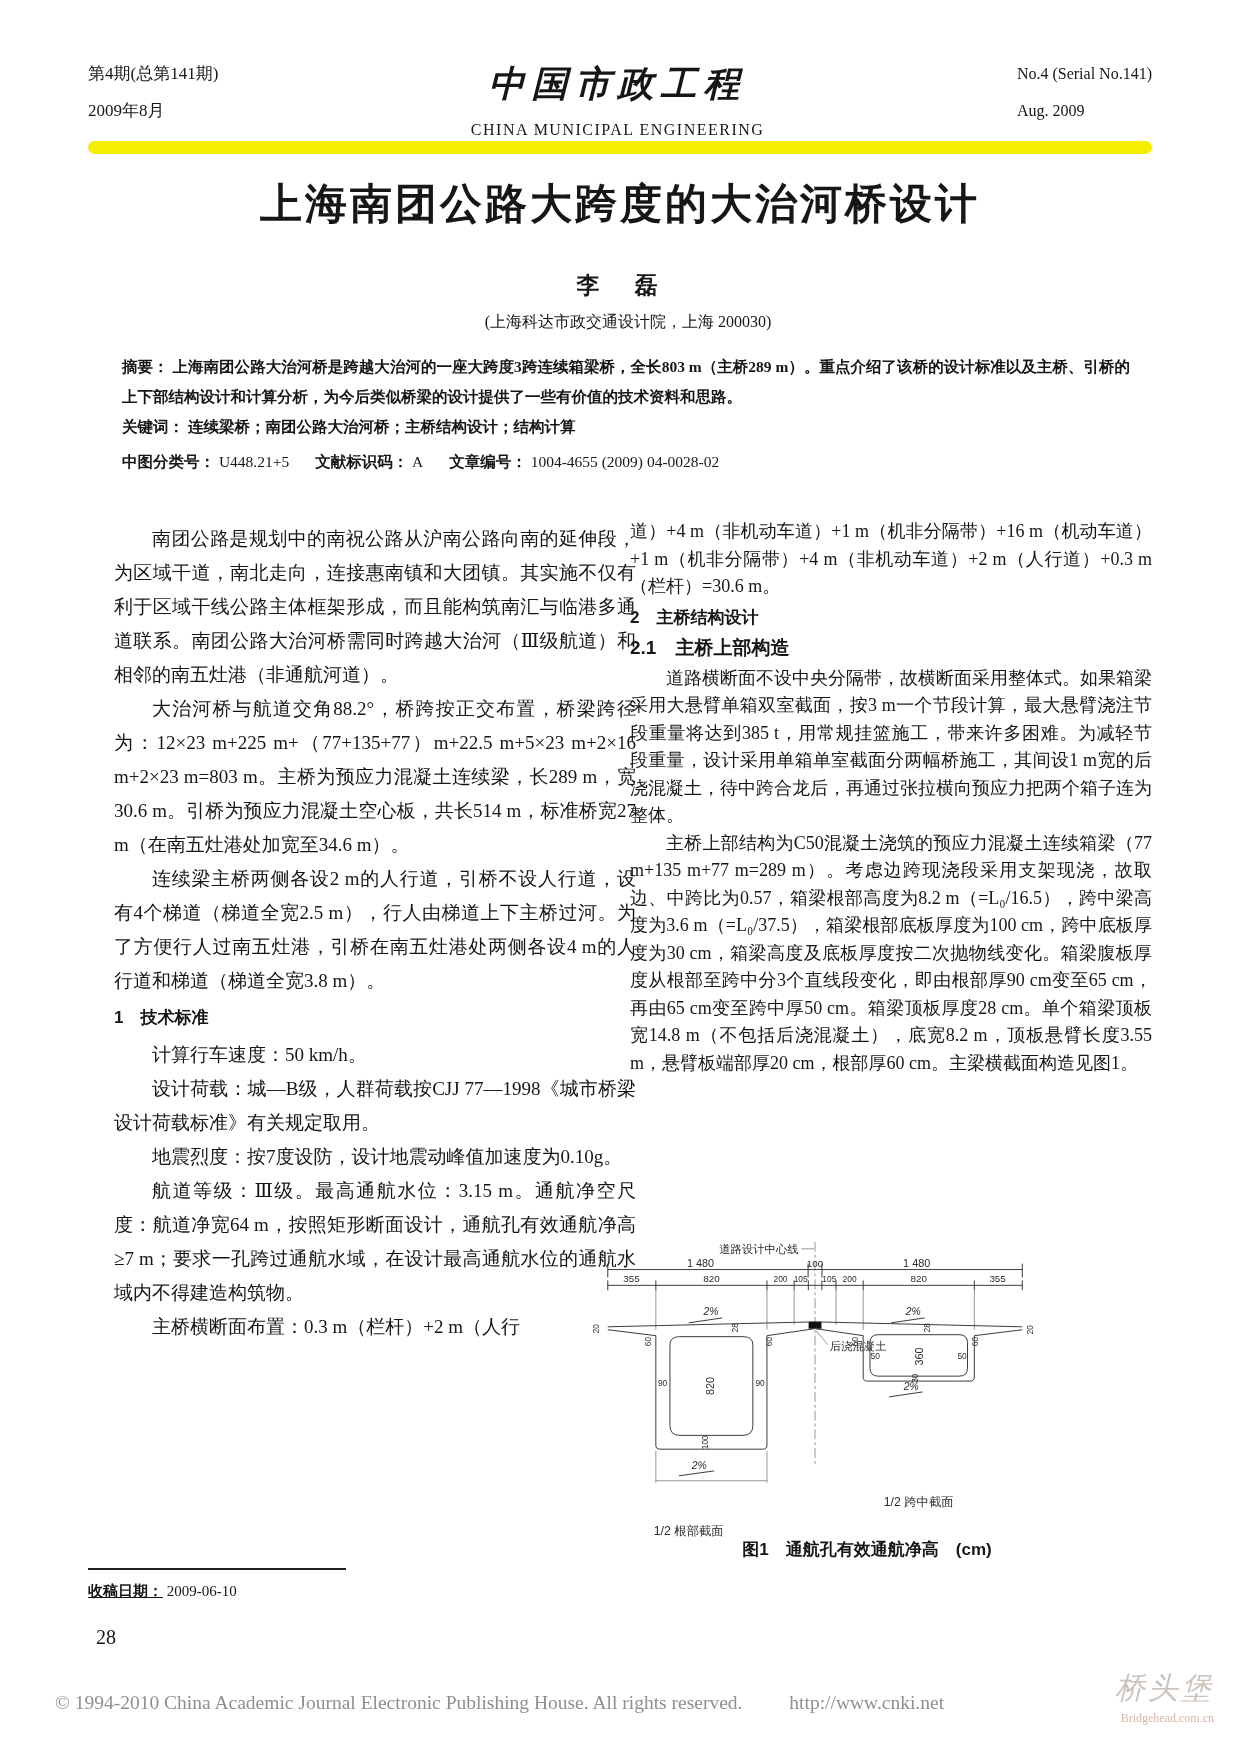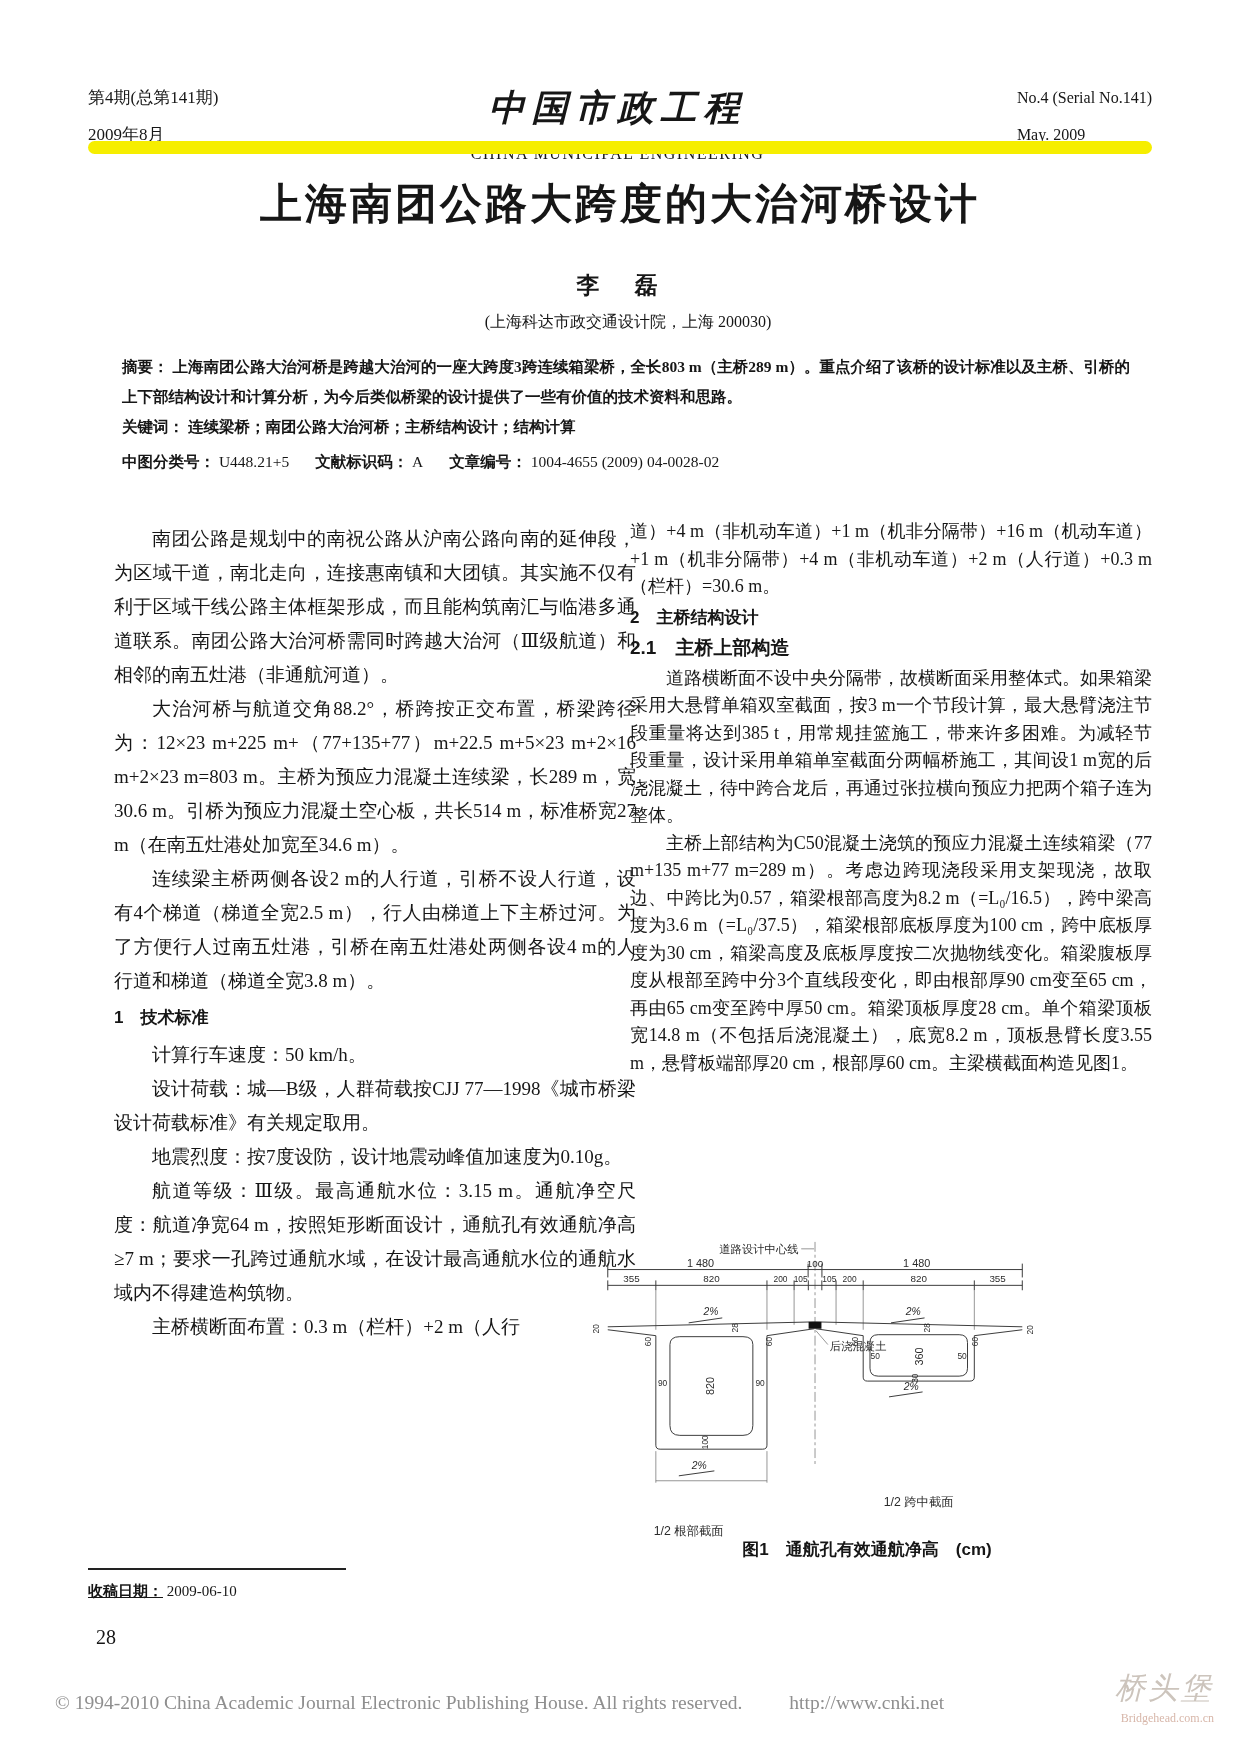--- a/index.html
+++ b/index.html
@@ -3,21 +3,21 @@
 <meta charset="utf-8">
 <style>
   html,body { margin:0; padding:0; background:#ffffff; }
   .page {
     position:relative; width:1240px; height:1754px; background:#ffffff;
     overflow:hidden; color:#161616;
     font-family:"Liberation Serif","DejaVu Serif",serif;
   }
   
   .header { position:absolute; top:56px; left:88px; right:88px;
-            display:flex; justify-content:space-between; align-items:flex-start;margin-top:24px; }
+            display:flex; justify-content:space-between; align-items:flex-start; }
   .header-left  { font-size:17px; line-height:2.15; }
   .header-center{ text-align:center; padding-top:4px; }
   .journal-name-cn { font-size:36px; font-weight:bold; font-style:italic; letter-spacing:7px; }
   .journal-name-en { font-size:16px; letter-spacing:1.5px; margin-top:12px; }
   .header-right { text-align:left; font-size:16px; line-height:2.3; }
   .yellow-bar { position:absolute; top:141px; left:88px; right:88px; height:13px;
                 background:#f6ee00; border-radius:7px; }
   
   .sans { font-family:"Liberation Sans","DejaVu Sans",sans-serif; }
   .title { position:absolute; top:176px; left:0; width:100%; text-align:center;
@@ -76,21 +76,21 @@
     <div class="header-left">
       <div>第4期(总第141期)</div>
       <div>2009年8月</div>
     </div>
     <div class="header-center">
       <div class="journal-name-cn">中国市政工程</div>
       <div class="journal-name-en">CHINA MUNICIPAL ENGINEERING</div>
     </div>
     <div class="header-right">
       <div>No.4 (Serial No.141)</div>
-      <div>May. 2009</div>
+      <div>Aug. 2009</div>
     </div>
   </div>
   <div class="yellow-bar"></div>
 
   <div class="title sans">上海南团公路大跨度的大治河桥设计</div>
   <div class="author">李　磊</div>
   <div class="affiliation">(上海科达市政交通设计院，上海 200030)</div>
 
   <div class="abstract-block">
     <div class="abstract-row">

